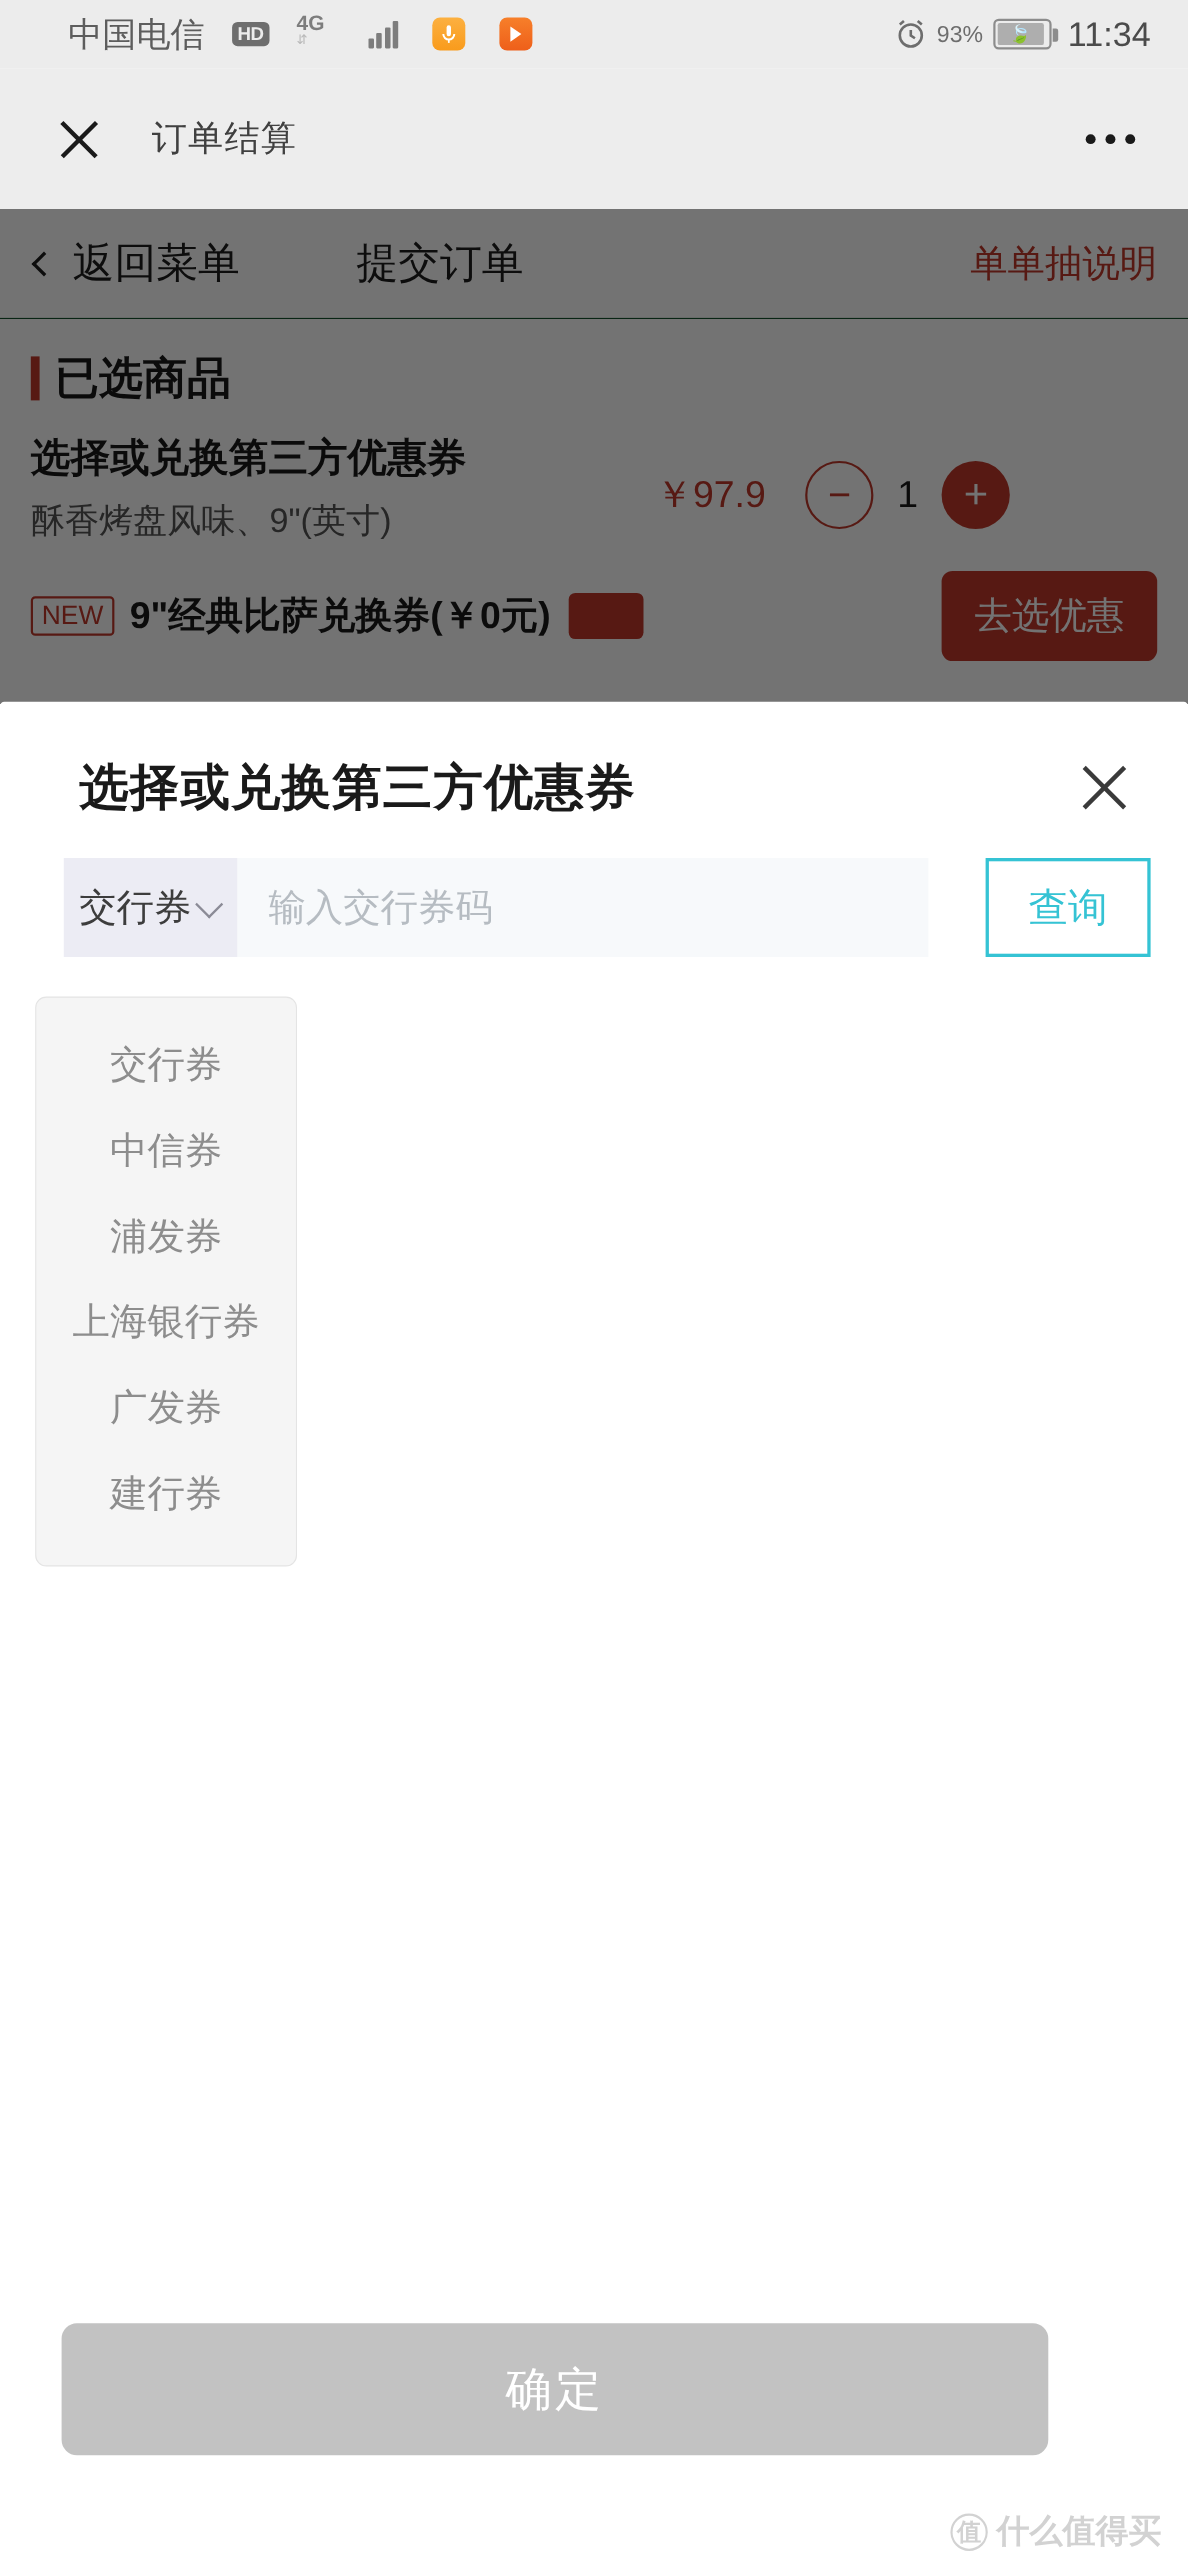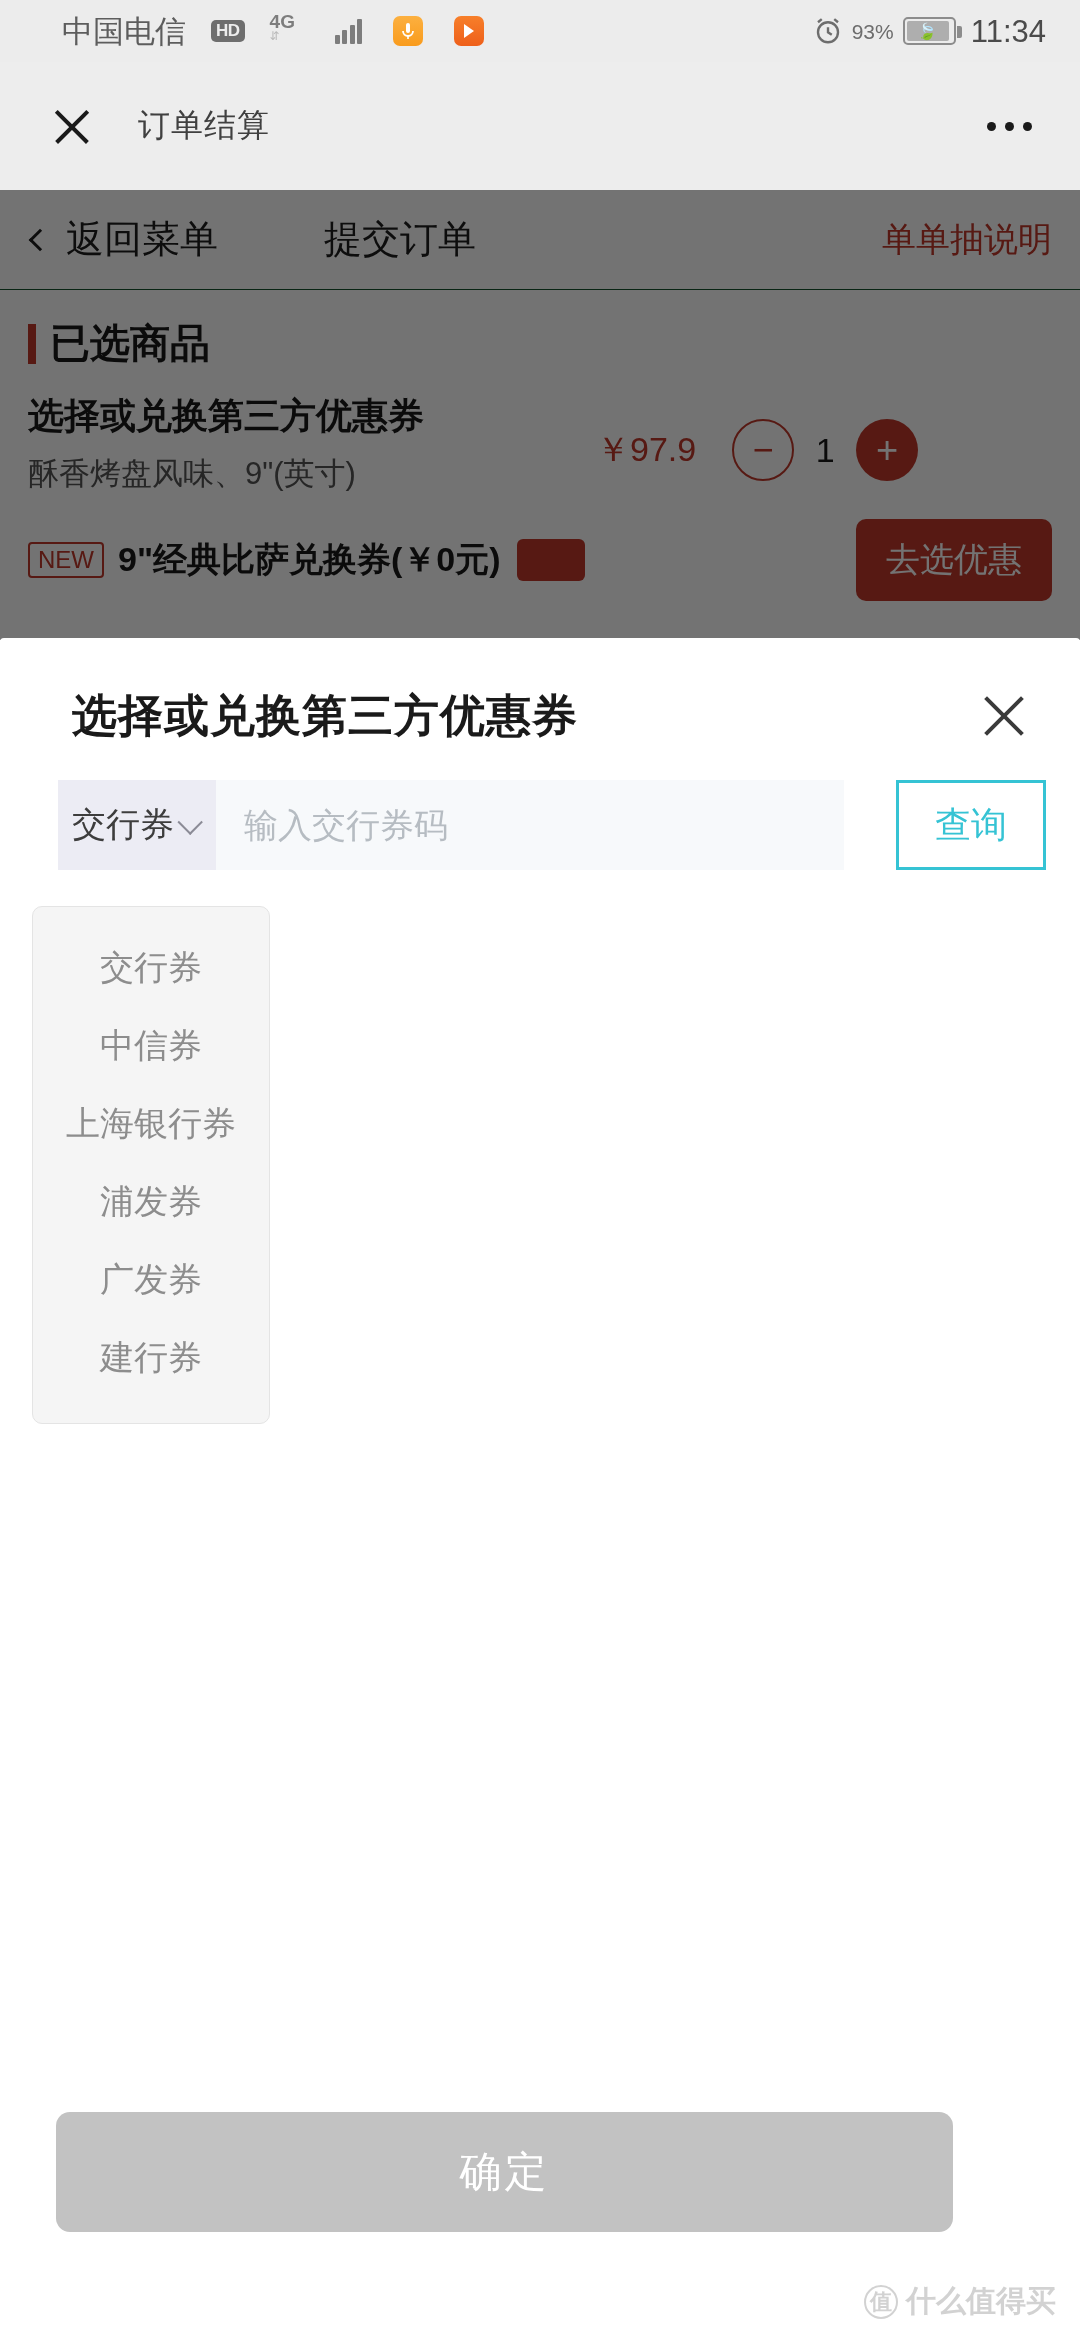--- a/index.html
+++ b/index.html
@@ -498,22 +498,22 @@
         <span class="sel-label">交行券</span>
         <span class="sel-caret"></span>
       </div>
       <input class="code-input" type="text" placeholder="输入交行券码" style="">
       <button class="query-btn">查询</button>
     </div>
 
     <div class="dropdown">
       <div class="dd-item">交行券</div>
       <div class="dd-item">中信券</div>
+      <div class="dd-item">浦发券</div>
       <div class="dd-item">上海银行券</div>
-      <div class="dd-item">浦发券</div>
       <div class="dd-item">广发券</div>
       <div class="dd-item">建行券</div>
     </div>
 
     <div class="confirm-wrap">
       <button class="confirm-btn">确定</button>
     </div>
   </div>
 
   <div class="watermark">

